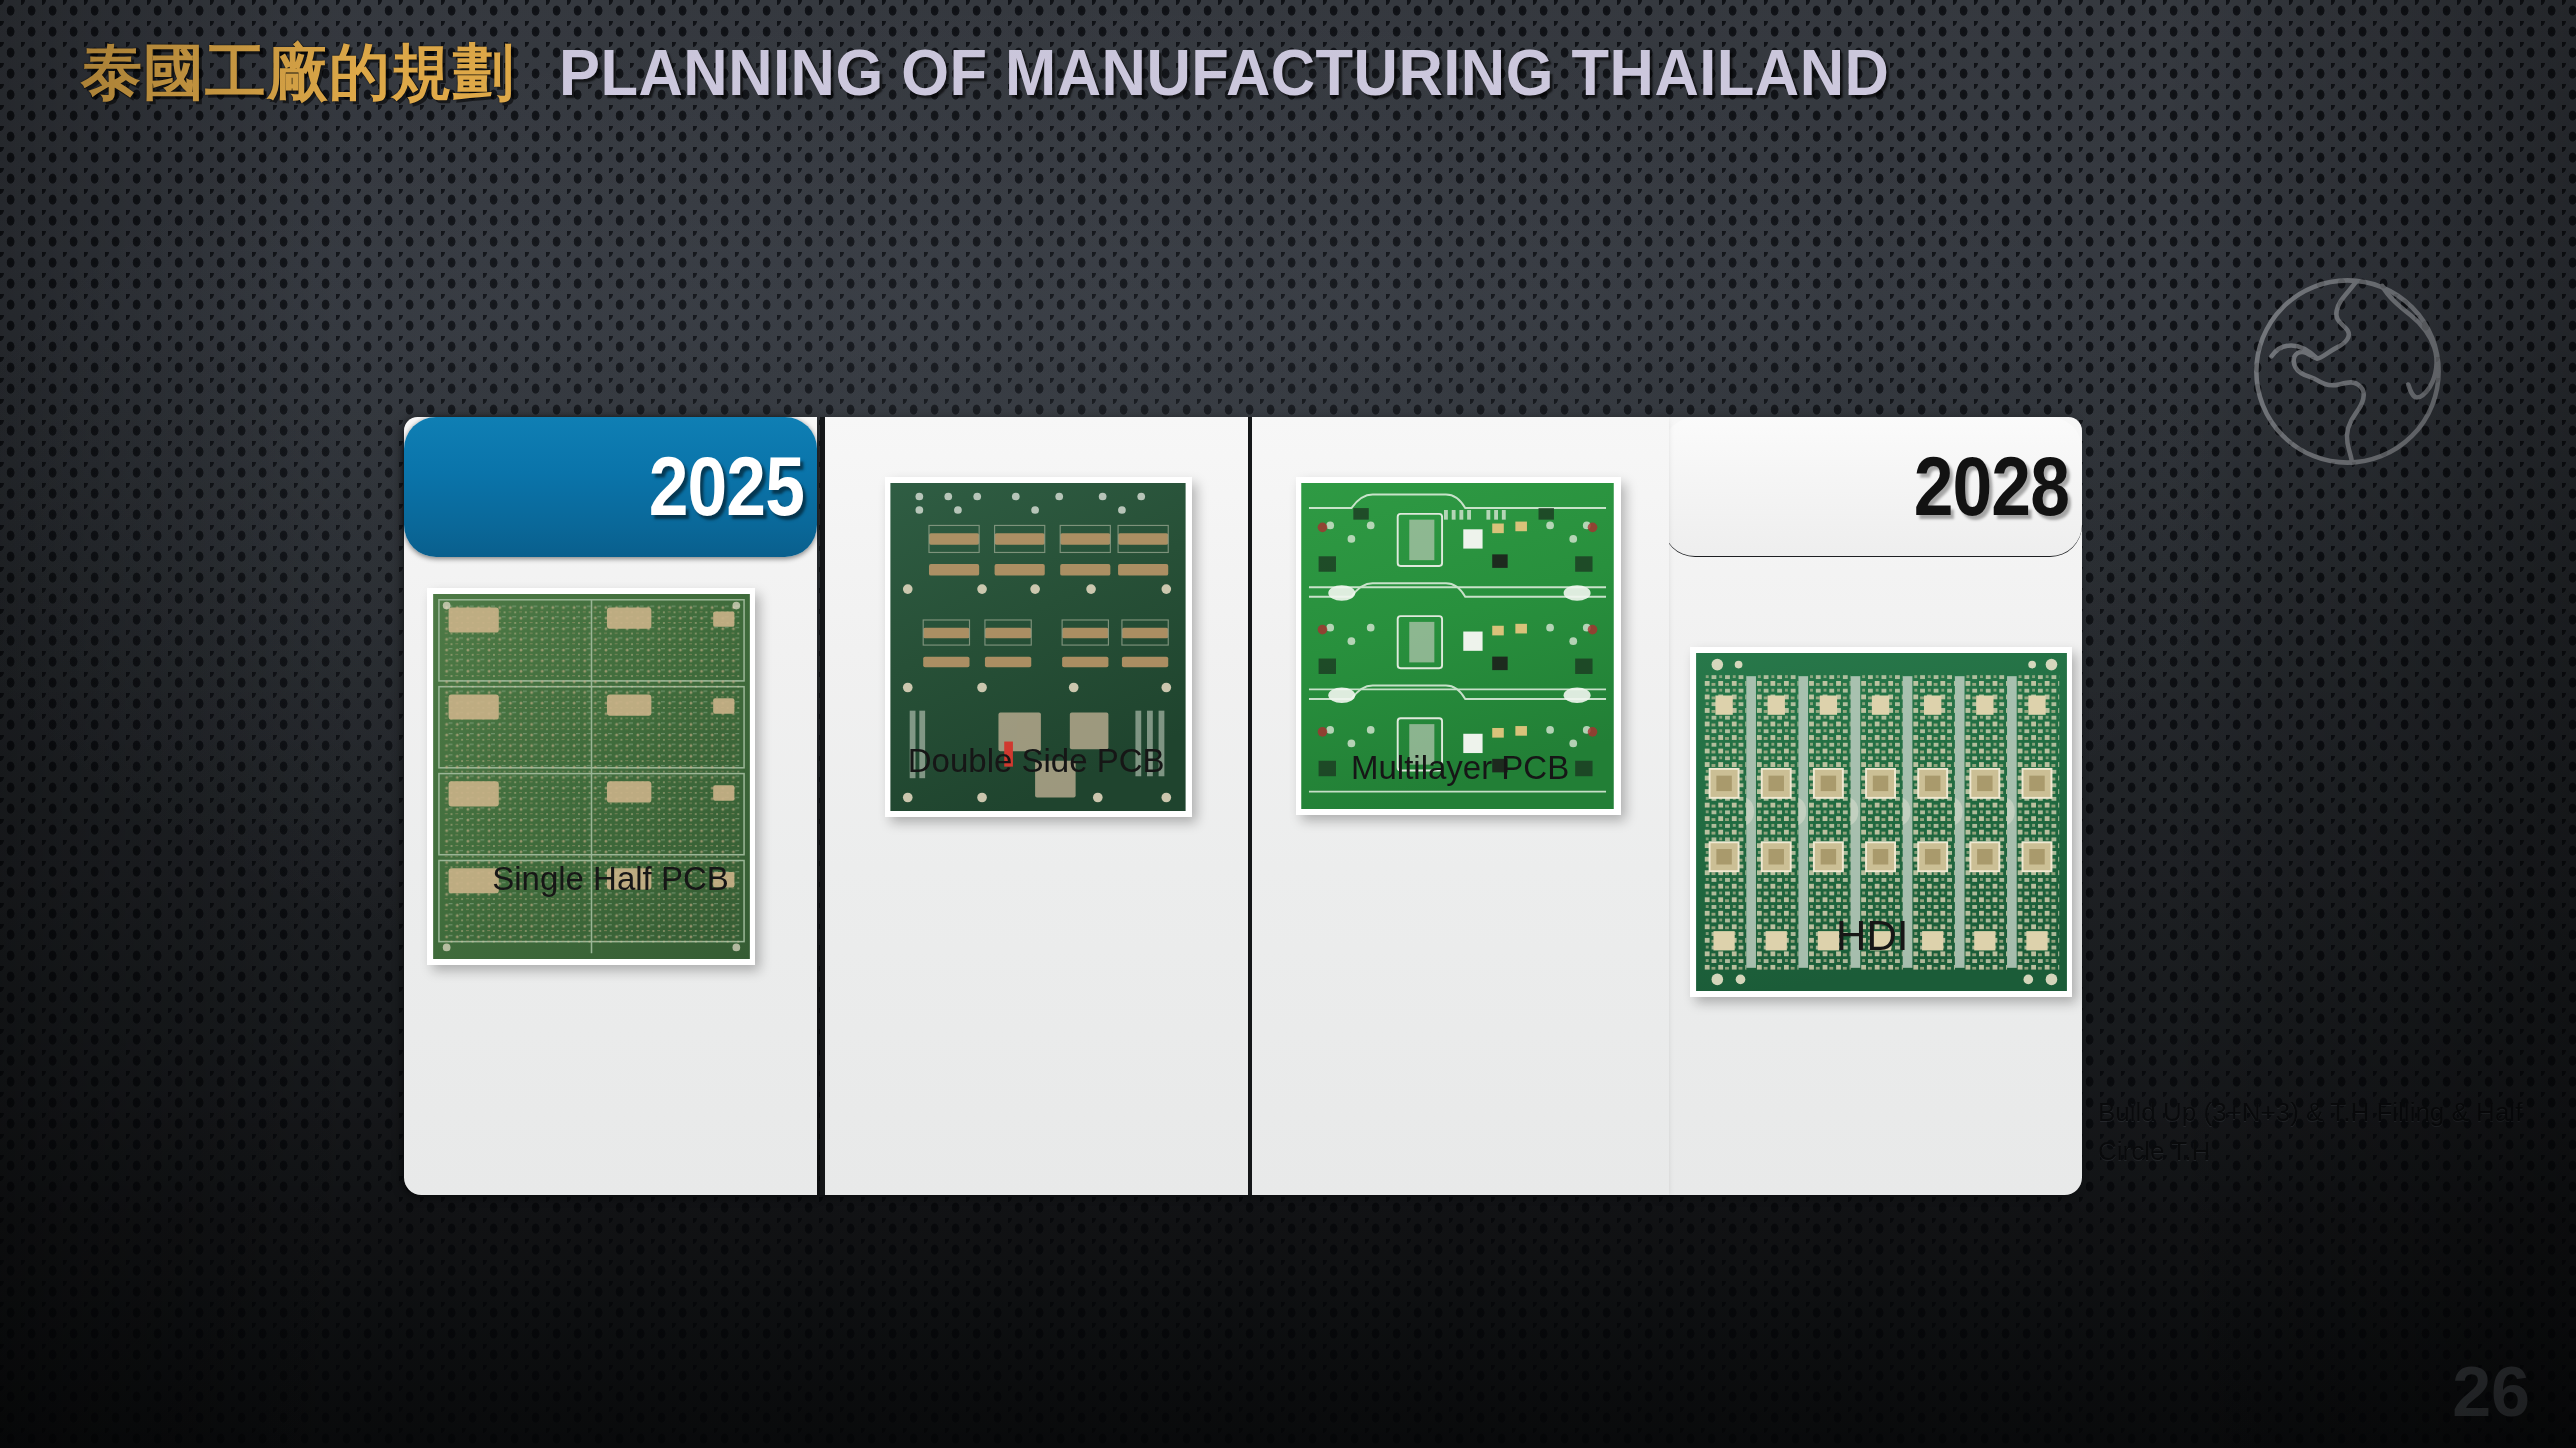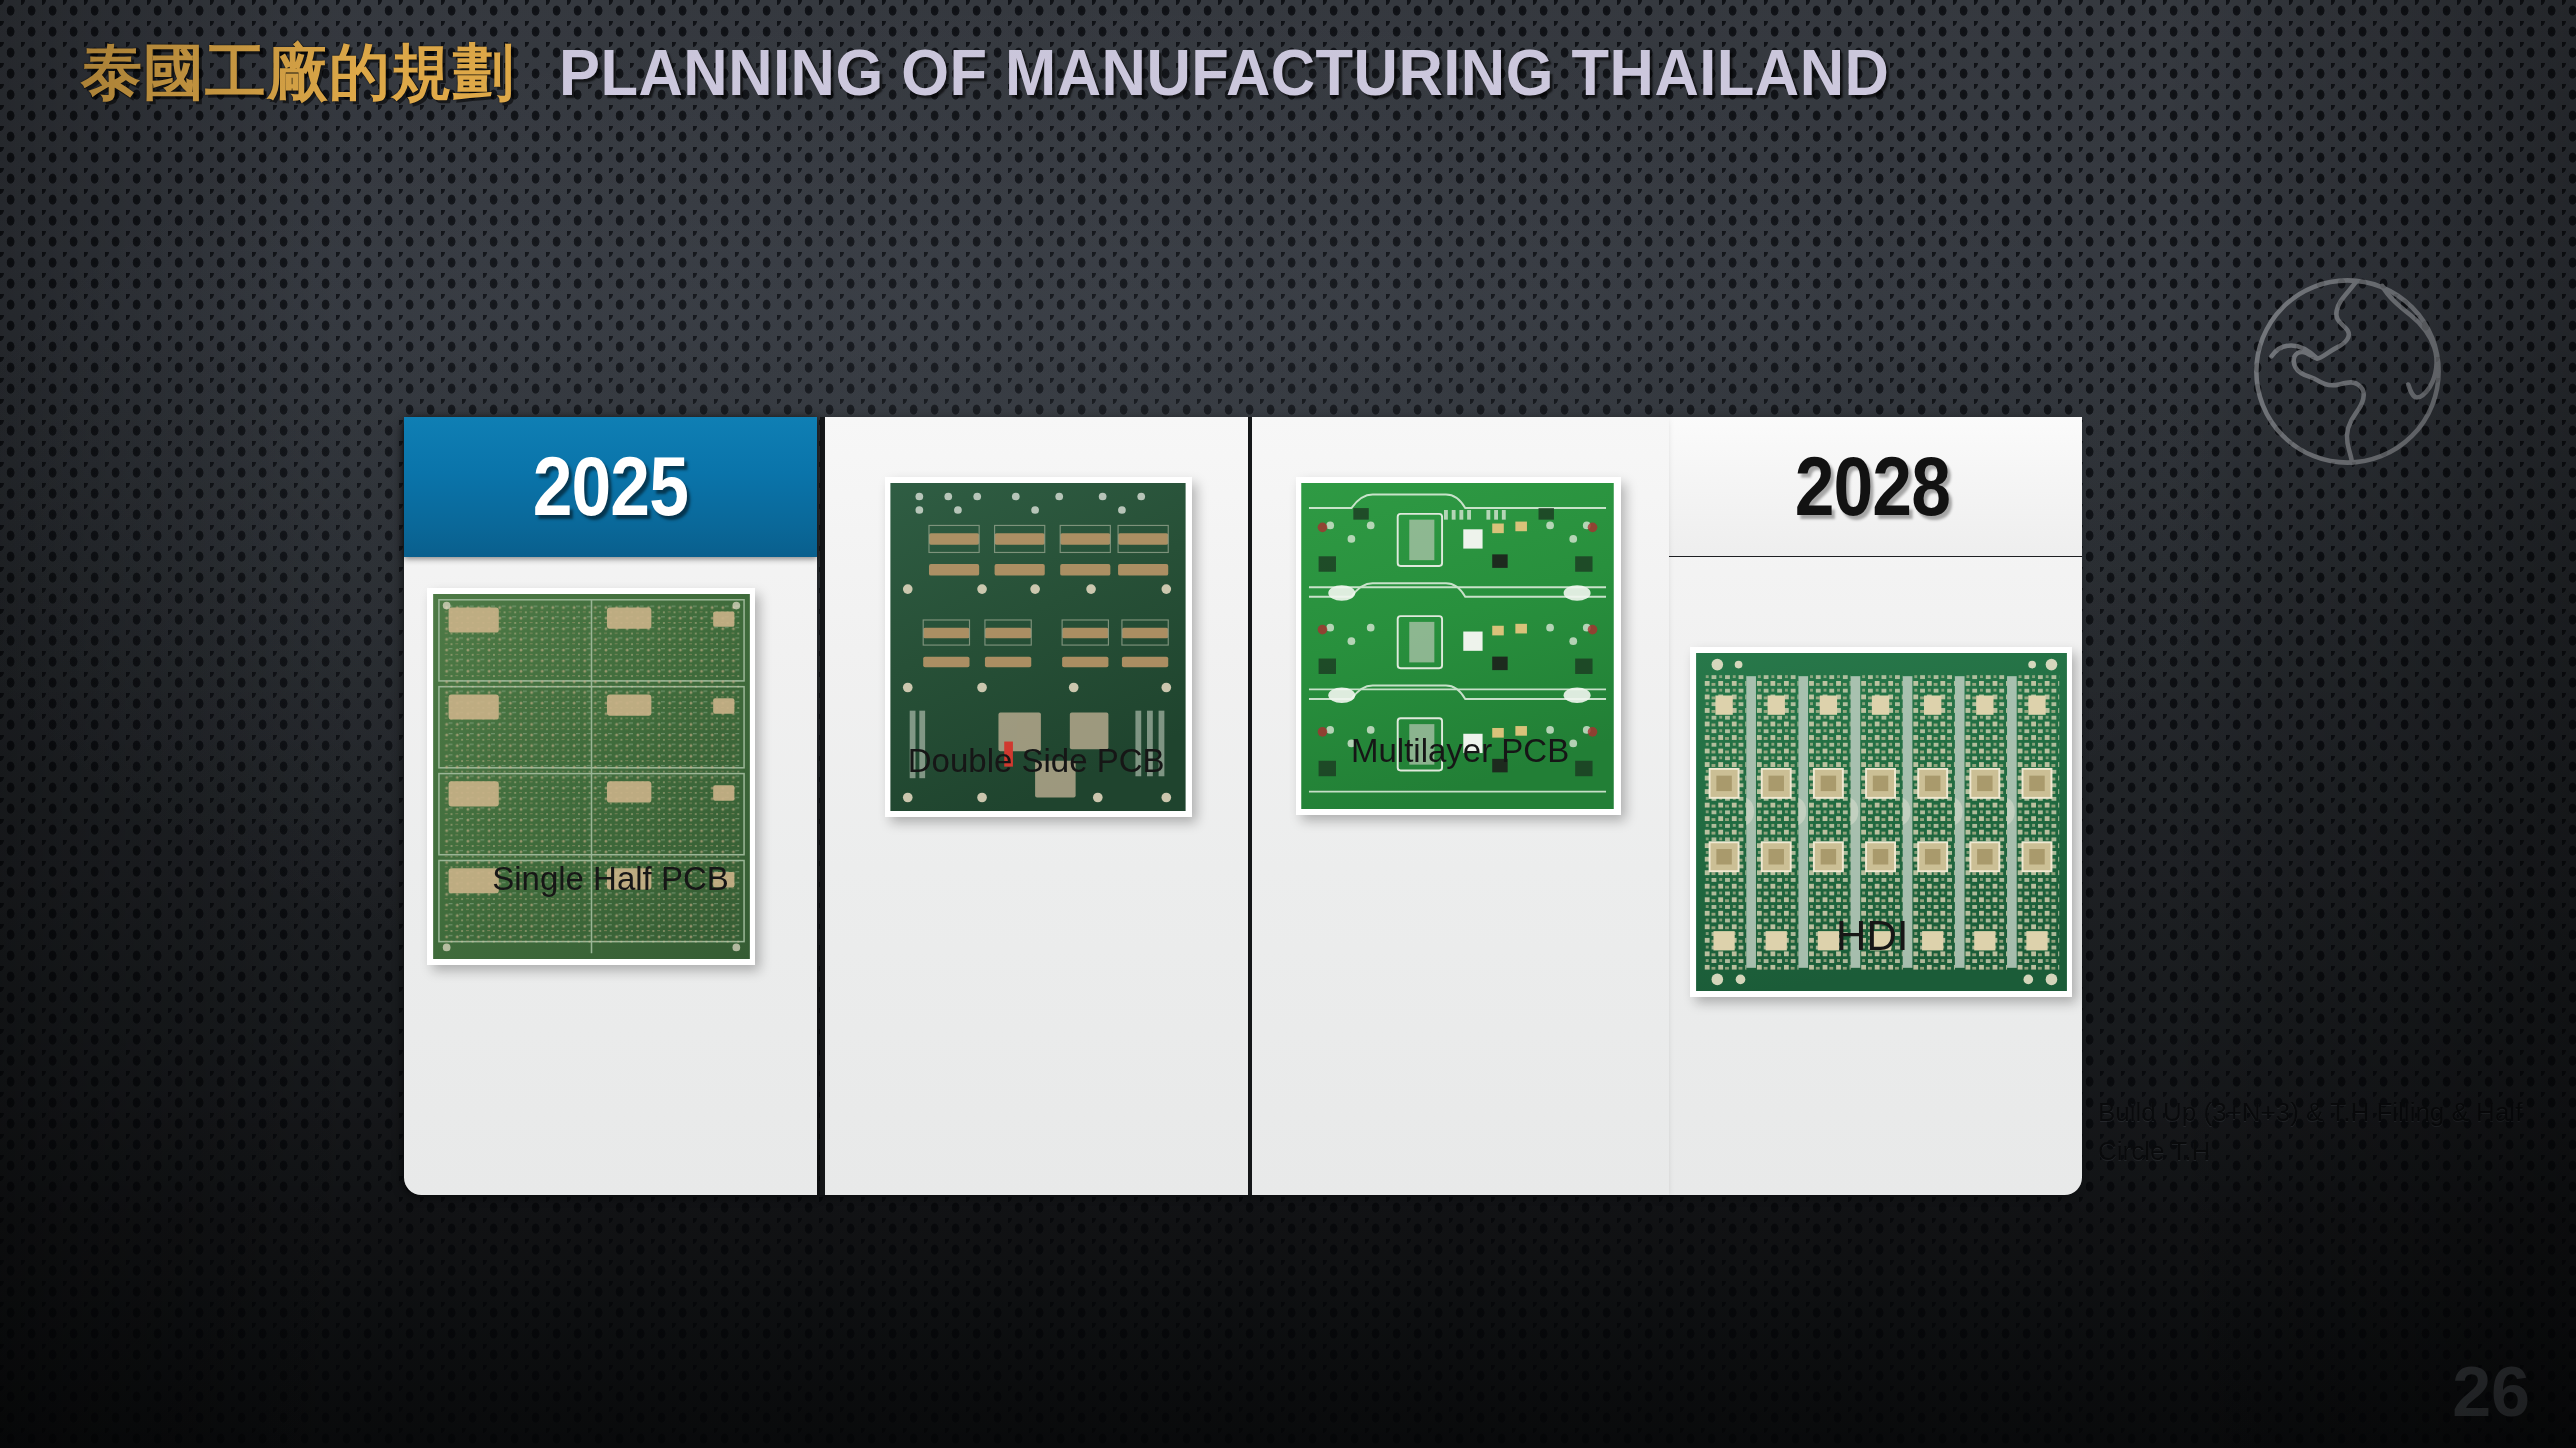--- a/index.html
+++ b/index.html
@@ -76,22 +76,23 @@
   .card.c4 { width:419px; margin-left:-5.8px; border-radius:0 13.5px 17.4px 0; box-shadow:-3.9px 1.9px 8.7px rgba(0,0,0,.35); z-index:1;gap:36px; }
 
   .card .divider-l {
     position:absolute; left:-4.8px; top:0; bottom:0; width:4.8px;
     background:#16181a;
   }
 
   
   .yr {
     height:140px; flex:0 0 140px;
-    display:flex; align-items:center; justify-content:center;
+    display:flex; align-items:center; justify-content:flex-end;
     position:relative;
+    border-radius:32px;
   }
   .yr.plain {
     background:linear-gradient(180deg,#fbfbfb 0%,#f5f5f5 45%,#eeeeee 100%);
     border-bottom:1.9px solid #1d1f22;
   }
   .yr.active {
     background:linear-gradient(180deg,#0f7fb4 0%, #0a74aa 40%, #0a6899 78%, #095f8d 100%);
     box-shadow:0 1.9px 5.8px rgba(0,0,0,.45);
   }
   .yr-label {
@@ -414,21 +415,21 @@
               </g>
               <g fill="#f2f7f0" opacity=".9">
                 <ellipse cx="42" cy="114" rx="14" ry="8"></ellipse>
                   <ellipse cx="286" cy="114" rx="14" ry="8"></ellipse>
                 <ellipse cx="42" cy="220" rx="14" ry="8"></ellipse>
                   <ellipse cx="286" cy="220" rx="14" ry="8"></ellipse>
               </g>
             </svg>
           </div>
         </div>
-        <div class="caption sz-a" style="top:315px;">Multilayer PCB</div>
+        <div class="caption sz-a" style="top:332px;">Multilayer PCB</div>
       </div>
     </div>
 
     <div class="card c4">
       <div class="divider-l"></div>
       <div class="yr plain">
         <span class="yr-label">2028</span>
       </div>
       <div class="cbody">
         <div class="pcb-wrap" style="left:27px; top:54px;">

